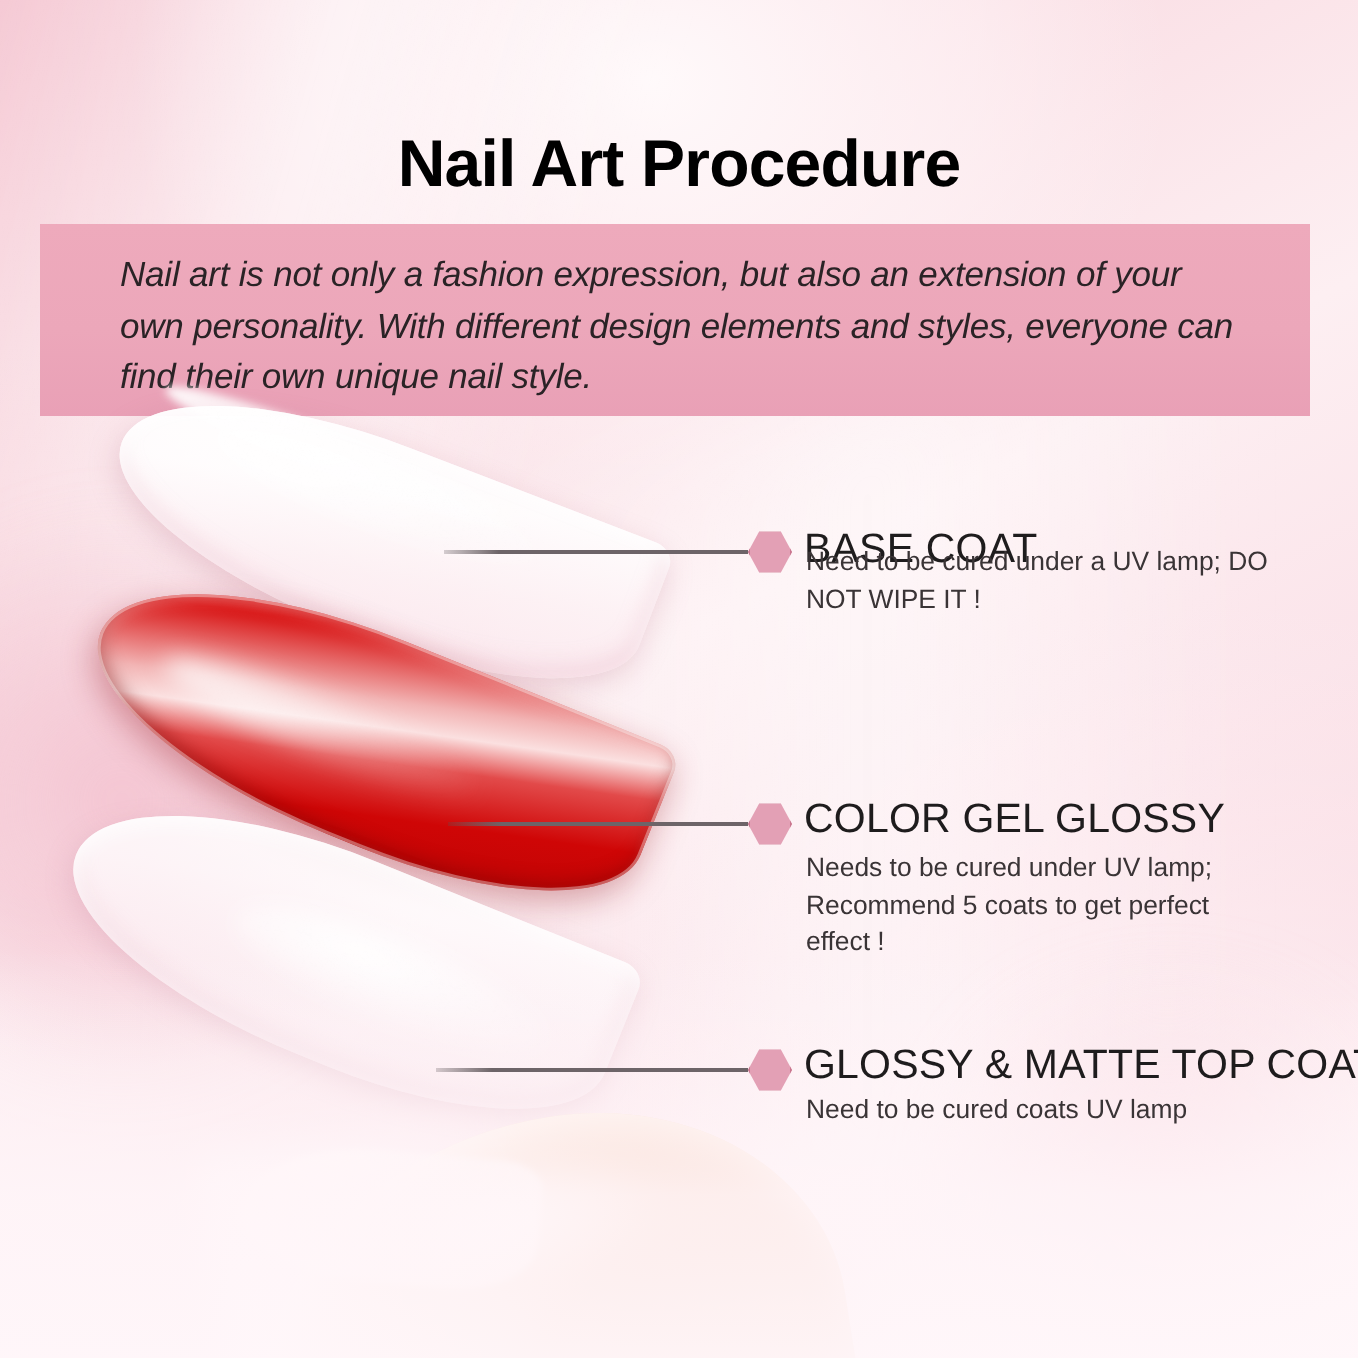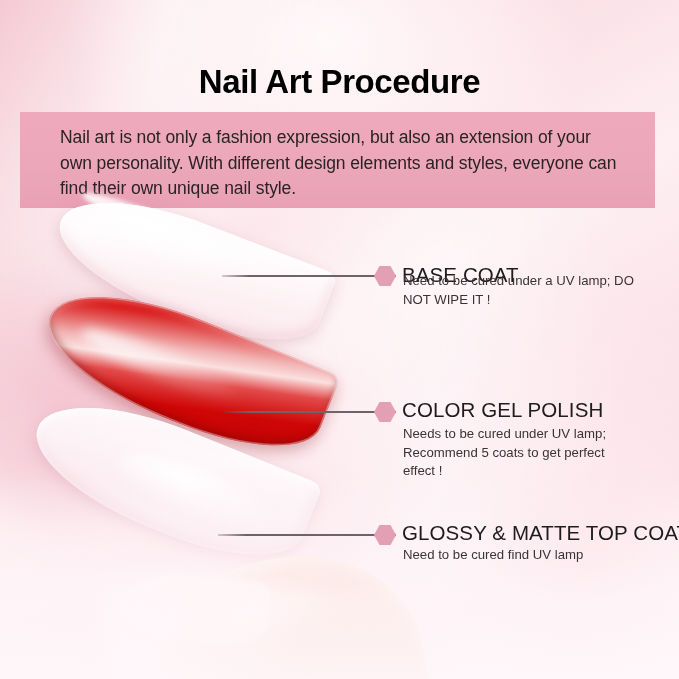--- a/index.html
+++ b/index.html
@@ -80,20 +80,21 @@
   }
   .desc-banner {
     position: absolute;
     left: 20px;
     top: 112px;
     width: 635px;
     height: 96px;
     box-sizing: border-box;
     background: linear-gradient(180deg, #eeaabc 0%, #eca7ba 55%, #e9a0b6 100%);
     padding: 13px 28px 15px 40px;
+    font-style: italic;
   }
   .desc-text {
     font-size: 17.5px;
     line-height: 1.47;
     color: #2a2326;
     letter-spacing: -0.1px;
   }
 
   
   .nail-layer { position: absolute; inset: 0; }
@@ -331,24 +332,24 @@
   <div class="callout">
     <div class="leader c1-leader"></div>
     <div class="hex c1-hex"></div>
     <div class="co-title c1-title">BASE COAT</div>
     <div class="co-body c1-body">Need to be cured under a UV lamp; DO NOT WIPE IT !</div>
   </div>
 
   <div class="callout">
     <div class="leader c2-leader"></div>
     <div class="hex c2-hex"></div>
-    <div class="co-title c2-title">COLOR GEL POLISH</div>
+    <div class="co-title c2-title">COLOR GEL GLOSSY</div>
     <div class="co-body c2-body">Needs to be cured under UV lamp; Recommend 5 coats to get perfect effect !</div>
   </div>
 
   <div class="callout">
     <div class="leader c3-leader"></div>
     <div class="hex c3-hex"></div>
     <div class="co-title c3-title">GLOSSY &amp; MATTE TOP COAT</div>
-    <div class="co-body c3-body">Need to be cured find UV lamp</div>
+    <div class="co-body c3-body">Need to be cured coats UV lamp</div>
   </div>
 
 </div>
 
 </body></html>

